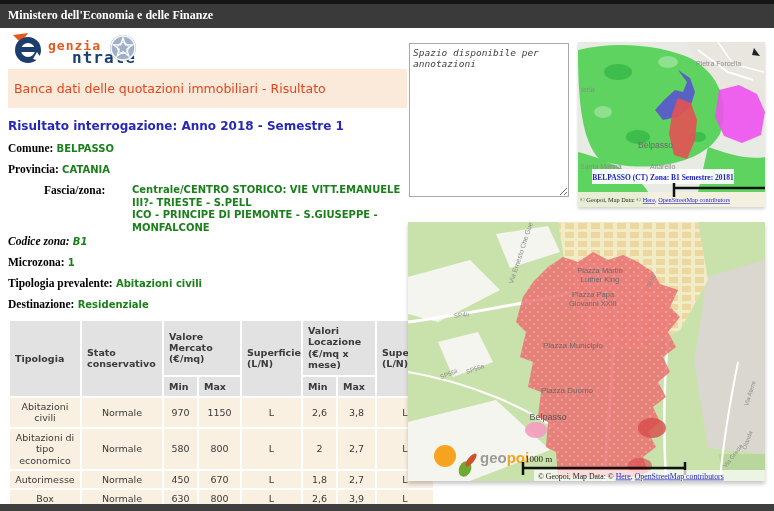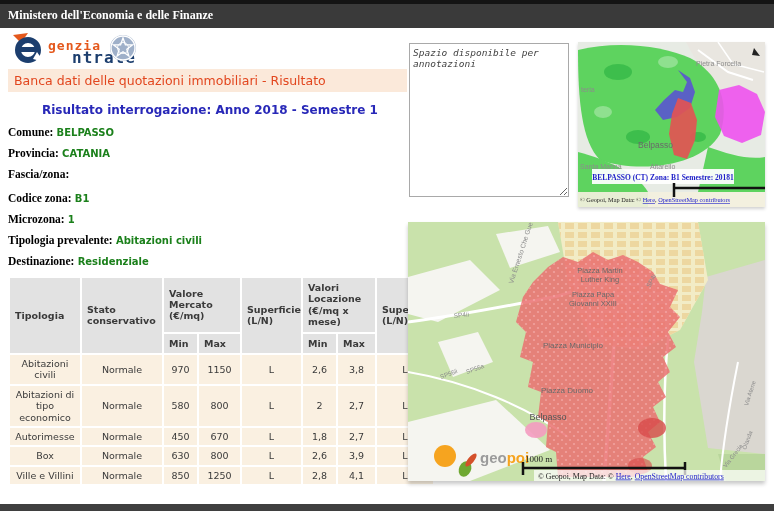--- a/index.html
+++ b/index.html
@@ -8,29 +8,29 @@
   .topbar{position:absolute;left:0;top:0;width:774px;height:28px;background:#3A3A3A;border-top:4px solid #141414;box-sizing:border-box;}
   .topbar span{color:#fff;font-family:"Liberation Serif",serif;font-weight:bold;font-size:12px;line-height:23px;padding-left:8px;display:inline-block;}
   
   .leftcol{position:absolute;left:8px;top:33px;width:399px;}
   .logo-row{position:relative;height:33px;margin-bottom:3px;}
   .ae-logo{position:absolute;left:4px;top:0;display:flex;align-items:flex-end;}
   .ae-text{font-family:"DejaVu Sans Mono",monospace;font-weight:bold;line-height:0.85;margin-left:-8px;margin-top:2px;}
   .ae-genzia{color:#E4581C;font-size:13px;display:block;padding-left:12px;letter-spacing:1px;}
   .ae-ntrate{color:#1C3E6E;font-size:16px;display:block;letter-spacing:1px;margin-left:36px;}
   .emblem{position:absolute;left:100px;top:0;}
-  .banner{background:#FBE9DA;color:#E2461E;font-family:"DejaVu Sans",sans-serif;font-size:12.5px;padding:4px 6px;width:387px;}
-  .heading{margin-top:11px;color:#2828B8;font-family:"DejaVu Sans",sans-serif;font-weight:bold;font-size:12px;margin-left:34px;}
+  .banner{background:#FBE9DA;color:#E2461E;font-family:"DejaVu Sans",sans-serif;font-size:12.5px;padding:12px 6px;width:387px;}
+  .heading{margin-top:11px;color:#2828B8;font-family:"DejaVu Sans",sans-serif;font-weight:bold;font-size:12px;}
   .field{margin-top:9px;font-size:11.5px;}
   .lbl{font-family:"Liberation Serif",serif;font-weight:bold;color:#000;font-size:11.5px;}
   .val{font-family:"DejaVu Sans",sans-serif;font-weight:bold;color:#1B801B;font-size:10px;}
-  .field-flex{display:flex;}
+  .field-flex{display:flex;margin-left:36px;}
   .field-flex .lbl{width:88px;flex:none;}
   .field-flex .val{white-space:pre-line;width:308px;line-height:1.25;}
-  .tight{margin-top:12px;}
+  .tight{margin-top:1px;font-style:italic;}
   
   table.quotes{border-collapse:separate;border-spacing:2px;margin-top:9px;width:399px;table-layout:fixed;font-family:"DejaVu Sans",sans-serif;}
   table.quotes th{background:#E2E2E2;color:#3A3A3A;font-size:9.5px;font-weight:bold;text-align:left;padding:4px 5px;vertical-align:middle;line-height:1.2;}
   table.quotes td{background:#FAF0E1;color:#3A3A3A;font-size:9.5px;text-align:center;padding:3px 2px;vertical-align:middle;line-height:1.2;}
   
   .annotations{position:absolute;left:409px;top:43px;width:152px;height:146px;border:1px solid #A9A9A9;background:#fff;font-family:"DejaVu Sans Mono",monospace;font-style:italic;font-size:9.5px;color:#444;padding:3px;resize:both;}
   .map-small{position:absolute;left:578px;top:42px;width:187px;height:165px;box-shadow:0 2px 3px rgba(0,0,0,.18);}
   .map-big{position:absolute;left:408px;top:222px;width:357px;height:259px;box-shadow:0 3px 4px rgba(0,0,0,.22);}
   .map-small svg,.map-big svg{display:block;}
   .bottombar{position:absolute;left:0;top:504px;width:774px;height:7px;background:#3F3F3F;}
@@ -80,20 +80,22 @@
     <div class="field">
       <span class="lbl">Comune:</span>
       <span class="val">BELPASSO</span>
     </div>
     <div class="field">
       <span class="lbl">Provincia:</span>
       <span class="val">CATANIA</span>
     </div>
     <div class="field field-flex">
       <span class="lbl">Fascia/zona:</span>
+      <span class="val">Centrale/CENTRO STORICO: VIE VITT.EMANUELE III?- TRIESTE - S.PELL
+ICO - PRINCIPE DI PIEMONTE - S.GIUSEPPE - MONFALCONE</span>
     </div>
     <div class="field tight">
       <span class="lbl">Codice zona:</span>
       <span class="val">B1</span>
     </div>
     <div class="field">
       <span class="lbl">Microzona:</span>
       <span class="val">1</span>
     </div>
     <div class="field">

